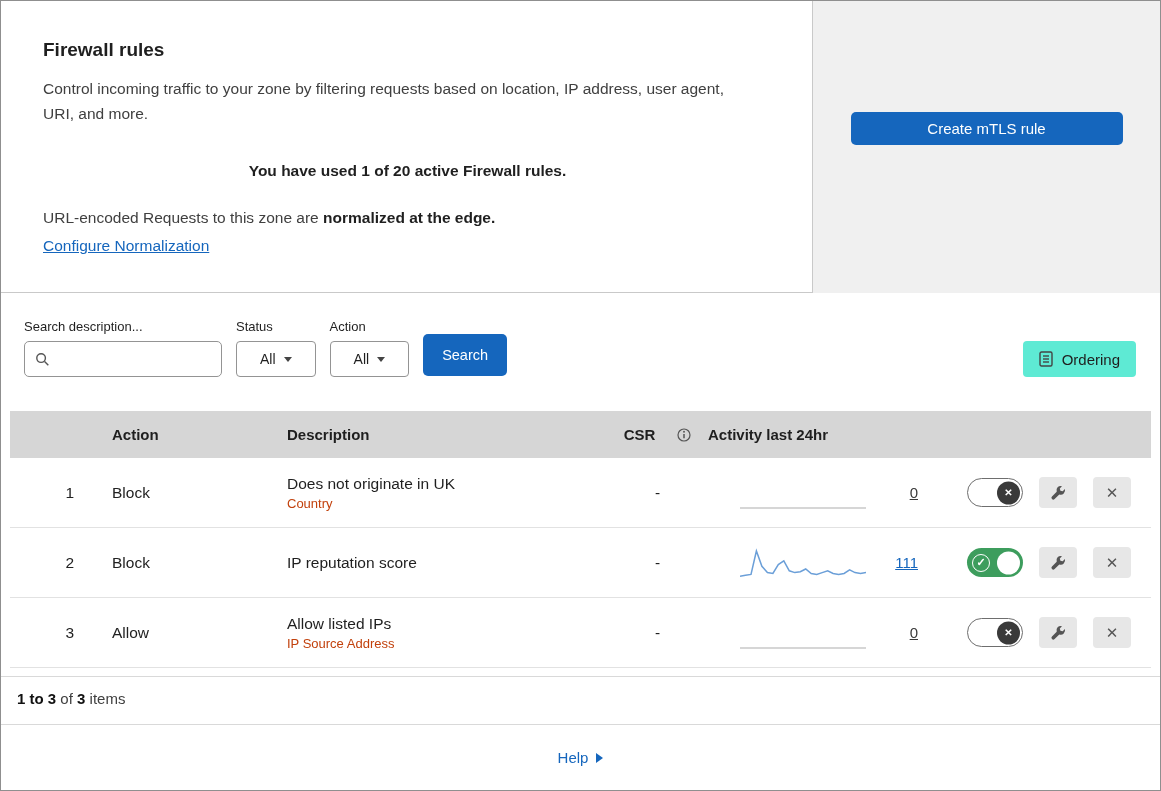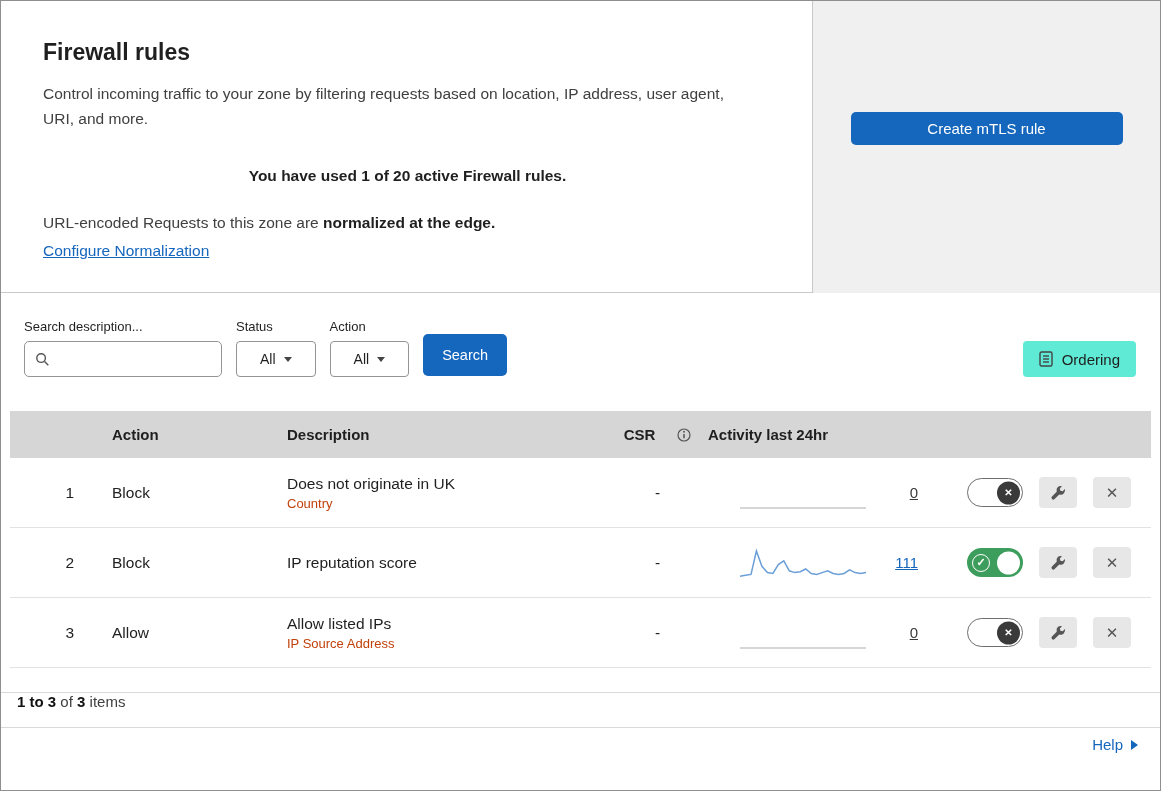--- a/index.html
+++ b/index.html
@@ -10,21 +10,21 @@
     width:1161px; height:791px; border:1px solid #8f8f8f; background:#fff;
     display:flex; flex-direction:column; overflow:hidden;
   }
 
   
   .top { display:flex; height:292px; flex-shrink:0; }
   .intro-card {
     width:812px; background:#fff; border-right:1px solid #c9c9c9;
     border-bottom:1px solid #c9c9c9; padding:38px 40px 0 42px;
   }
-  .page-title { margin:0 0 16px; font-size:23px; font-weight:600; color:#1f1f1f; }
+  .page-title { margin:0 0 16px; font-size:19px; font-weight:600; color:#1f1f1f; }
   .intro-desc { margin:0; font-size:15.5px; color:#404040; line-height:1.6; max-width:715px; }
   .usage-line { margin-top:35px; font-size:15.5px; font-weight:700; color:#1f1f1f;text-align:center; }
   .norm-line { margin-top:29px; font-size:15.5px; color:#404040; }
   .norm-line b { color:#1f1f1f; }
   .norm-link {
     display:inline-block; margin-top:10px; font-size:15.5px;
     color:var(--blue); text-decoration:underline; cursor:pointer;
   }
   .actions-panel { flex:1; background:#f0f0f0; padding-top:111px; }
   .btn-primary {
@@ -102,23 +102,23 @@
   .toggle.off .t-x { display:block; }
 
   .icon-btn {
     width:38px; height:31px; background:#e7e7e7; border:0; border-radius:4px;
     display:flex; align-items:center; justify-content:center; cursor:pointer; color:#555;
   }
   .x-glyph { font-size:15px; color:#555; line-height:1; }
 
   
   .table-spacer { height:24px; }
-  .items-row { border-top:1px solid #d9d9d9; padding:0 16px 17px; font-size:15px; color:#404040; }
+  .items-row { border-top:1px solid #d9d9d9; padding:13px 16px 17px; font-size:15px; color:#404040; }
   .items-row b { color:#111; }
-  .help-row { border-top:1px solid #d9d9d9; padding:8px 22px; text-align:right; font-size:15px; }
+  .help-row { border-top:1px solid #d9d9d9; padding:24px 22px; text-align:center; font-size:15px; }
   .help-link { display:inline-flex; align-items:center; gap:8px; color:var(--blue); cursor:pointer; }
   .help-arrow { width:0; height:0; border-top:5px solid transparent; border-bottom:5px solid transparent; border-left:7px solid var(--blue); }
 </style>
 </head>
 <body>
 
 <div class="page">
 
   <div class="top">
     <div class="intro-card">

